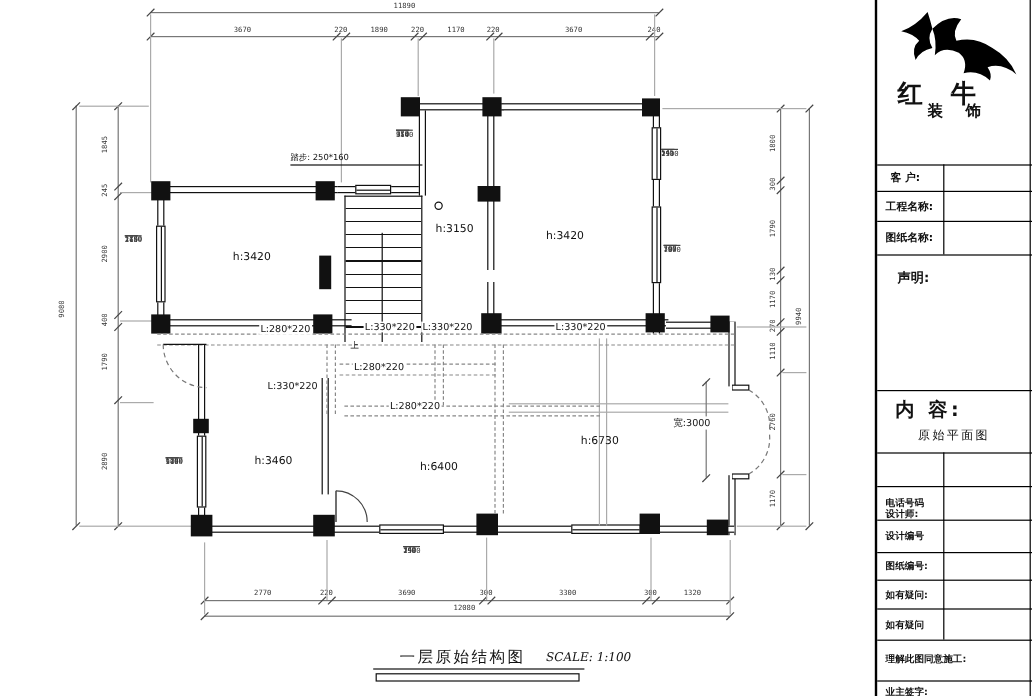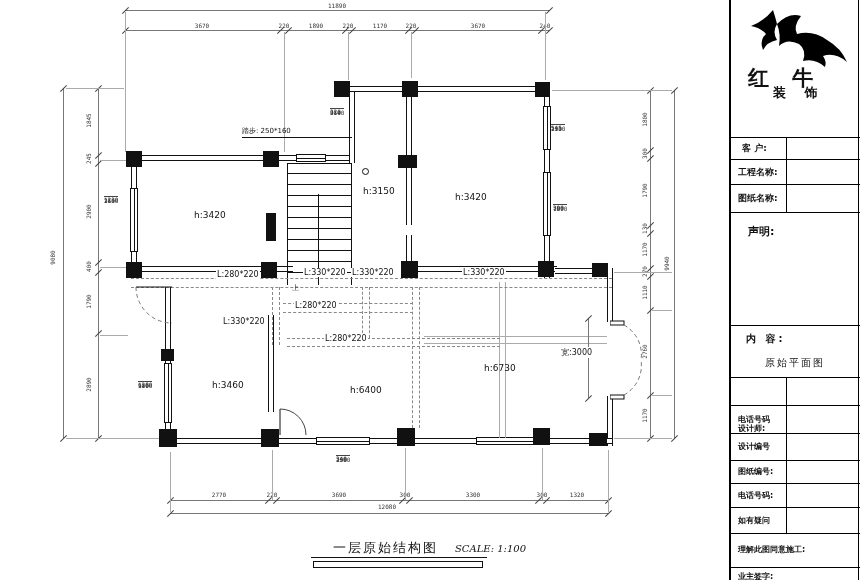--- a/index.html
+++ b/index.html
@@ -37,21 +37,21 @@
   #tblock{position:absolute;left:729px;top:0;width:131px;height:580px;border-left:2px solid #000;box-sizing:border-box;background:#fff;}
   #tblock .th{position:absolute;left:0;width:129px;height:1px;background:#000;}
   #tblock .tv{position:absolute;width:1px;background:#000;}
   #tblock .flabel{position:absolute;font-weight:bold;font-size:9px;white-space:nowrap;}
   .brand{position:absolute;font:bold 21px "DejaVu Serif",serif;letter-spacing:8px;white-space:nowrap;}
   .brandsub{position:absolute;font:bold 13px "DejaVu Serif",serif;letter-spacing:7px;white-space:nowrap;}
   .stm-title{position:absolute;font-weight:bold;font-size:11px;}
   .stm-list{position:absolute;left:738px;top:244px;width:114px;margin:0;padding:0;list-style:none;font-size:7.5px;line-height:10px;}
   .stm-list li{position:relative;padding-left:7px;margin-bottom:3px;}
   .stm-list li:before{content:'。';position:absolute;left:0;top:0;font-size:7px;}
-  .content-label{position:absolute;font-weight:bold;font-size:10px;letter-spacing:3px;}
+  .content-label{position:absolute;font-weight:bold;font-size:16px;letter-spacing:3px;}
   .content-value{position:absolute;font-size:10px;letter-spacing:2px;}
   .ftitle{position:absolute;font-size:13px;letter-spacing:2px;}
   .fscale{position:absolute;font:italic 10px "DejaVu Serif",serif;padding-left:28px;}
   .box{position:absolute;border:1px solid #111;background:#fff;}
 </style>
 </head>
 <body>
 
 <div id="sheet">
 
@@ -345,18 +345,18 @@
 
     <div class="stm-title" style="left:17px;top:224px;">声明:</div>
 
     <div class="content-label" style="left:15px;top:332px;">内 容:</div>
     <div class="content-value" style="left:34px;top:356px;">原始平面图</div>
 
     <div class="flabel" style="left:7px;top:386px;font-size:8px;margin-top:37px;">设计师:</div>
     <div class="flabel" style="left:7px;top:414px;font-size:8px;">电话号码</div>
     <div class="flabel" style="left:7px;top:441px;font-size:8px;">设计编号</div>
     <div class="flabel" style="left:7px;top:466px;font-size:8px;">图纸编号:</div>
-    <div class="flabel" style="left:7px;top:490px;font-size:8px;">电话号码:</div>
+    <div class="flabel" style="left:7px;top:490px;font-size:8px;">如有疑问:</div>
     <div class="flabel" style="left:7px;top:515px;font-size:8px;">如有疑问</div>
     <div class="flabel" style="left:7px;top:544px;font-size:8px;">理解此图同意施工:</div>
     <div class="flabel" style="left:7px;top:571px;font-size:8px;">业主签字:</div>
   </div>
 </div>
 
 </body></html>

